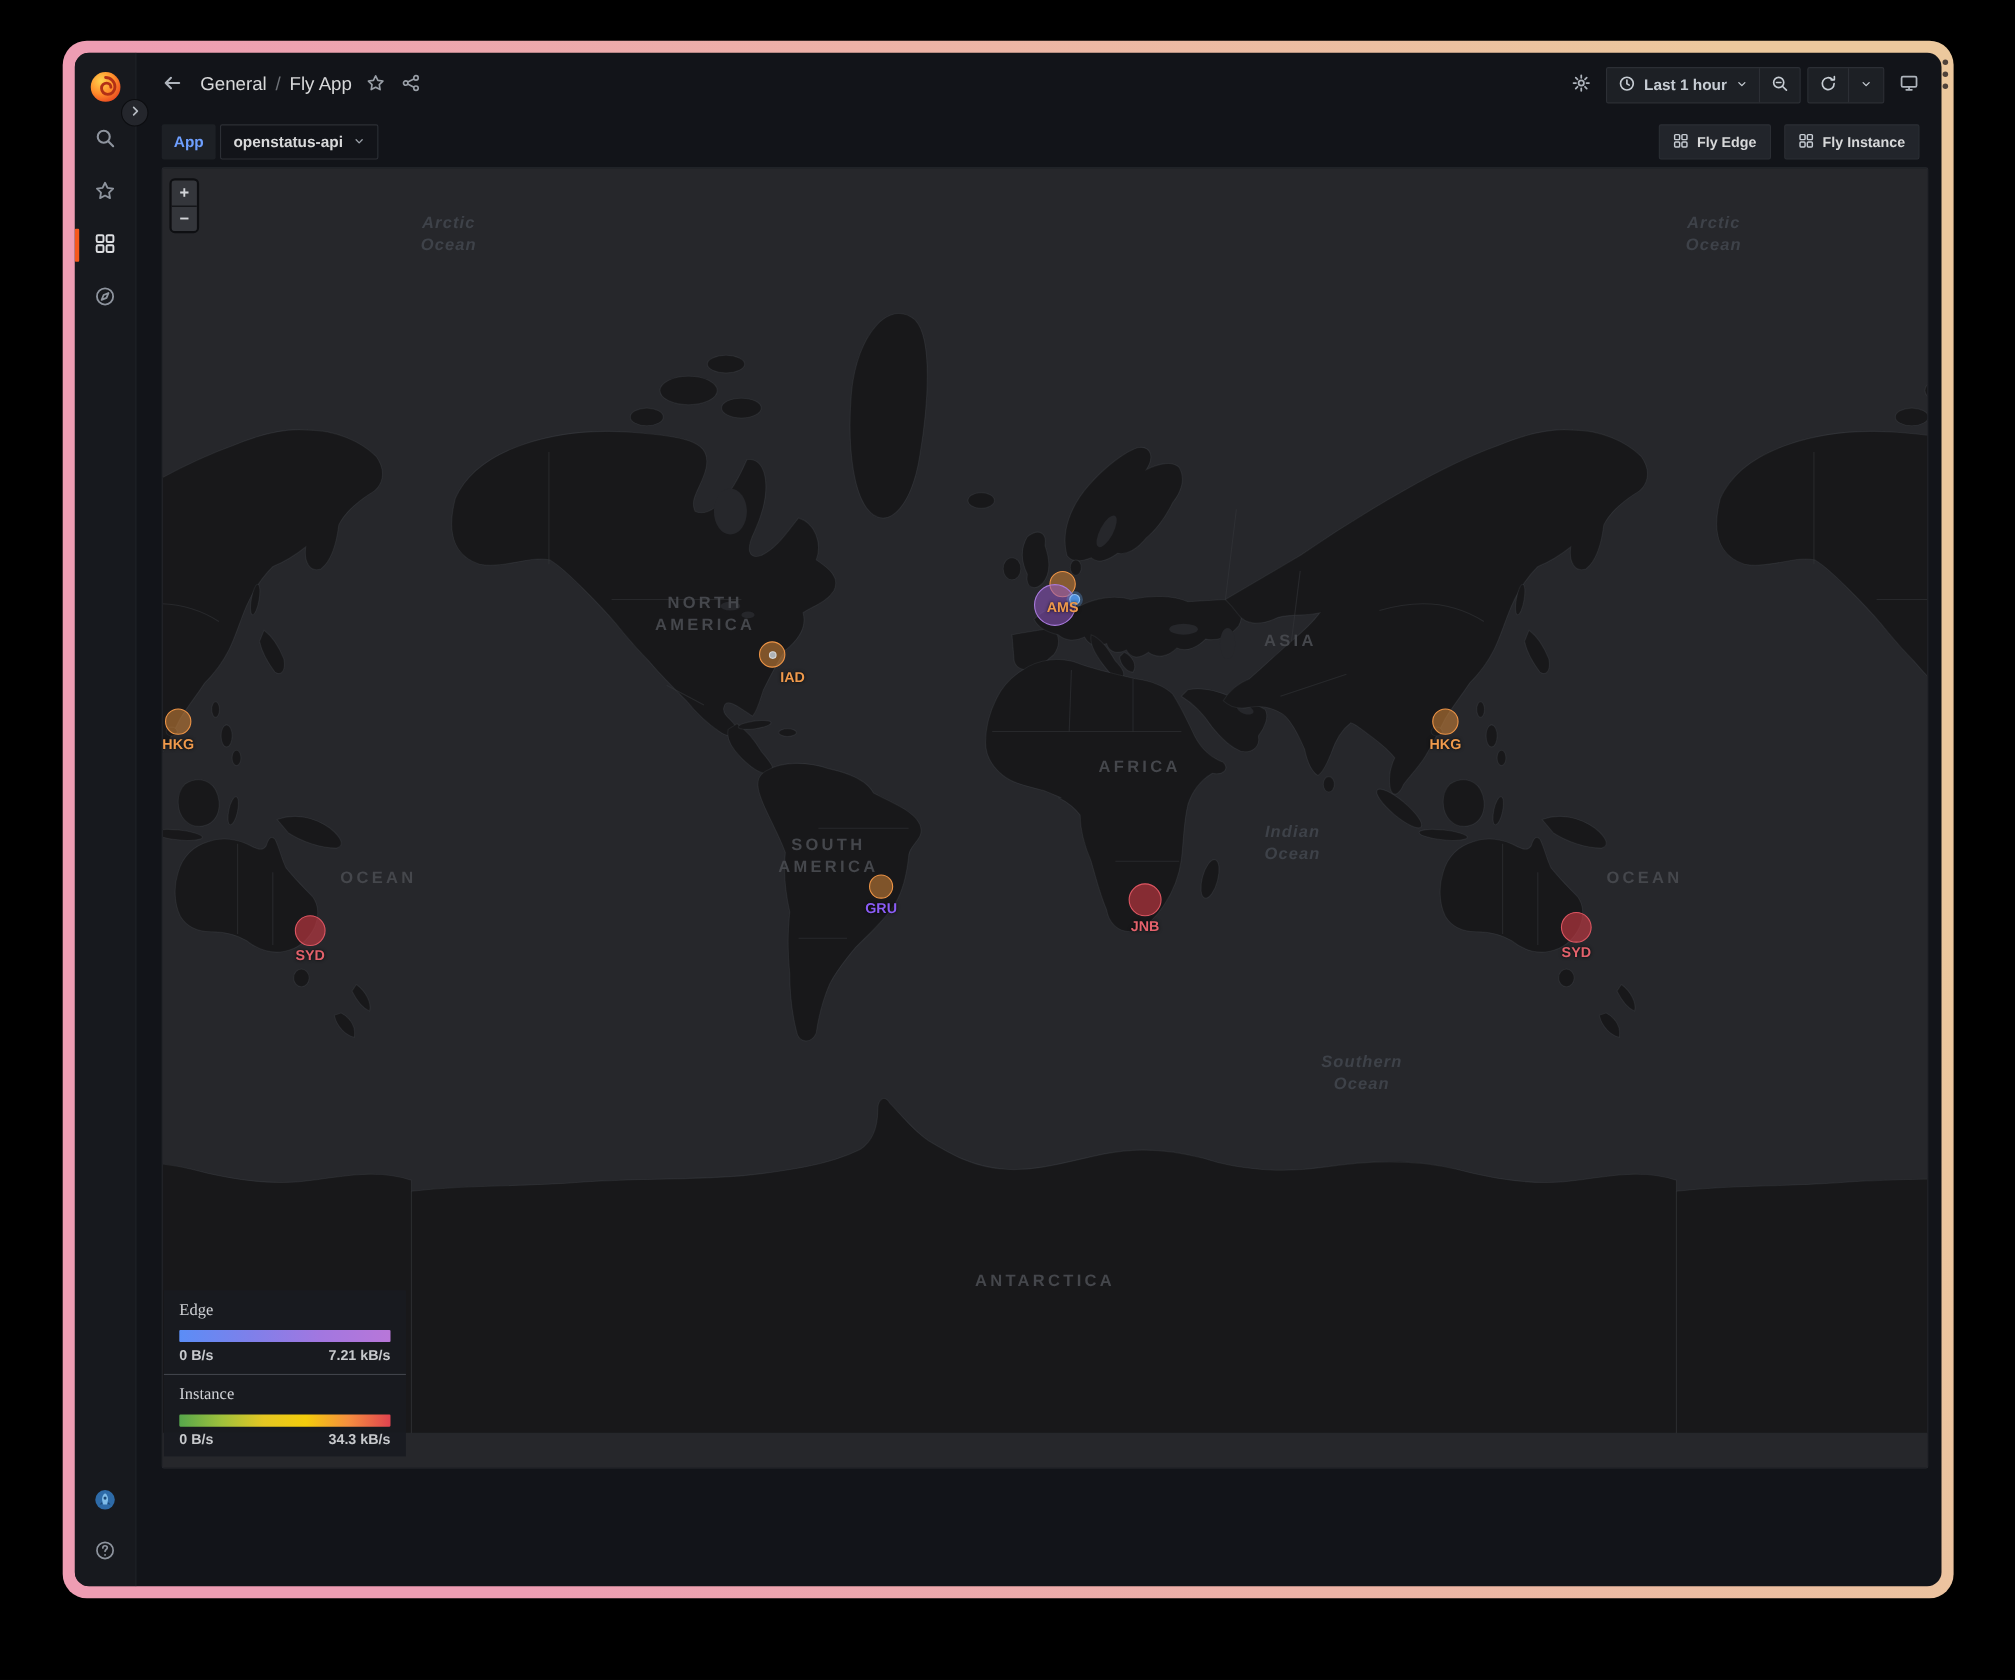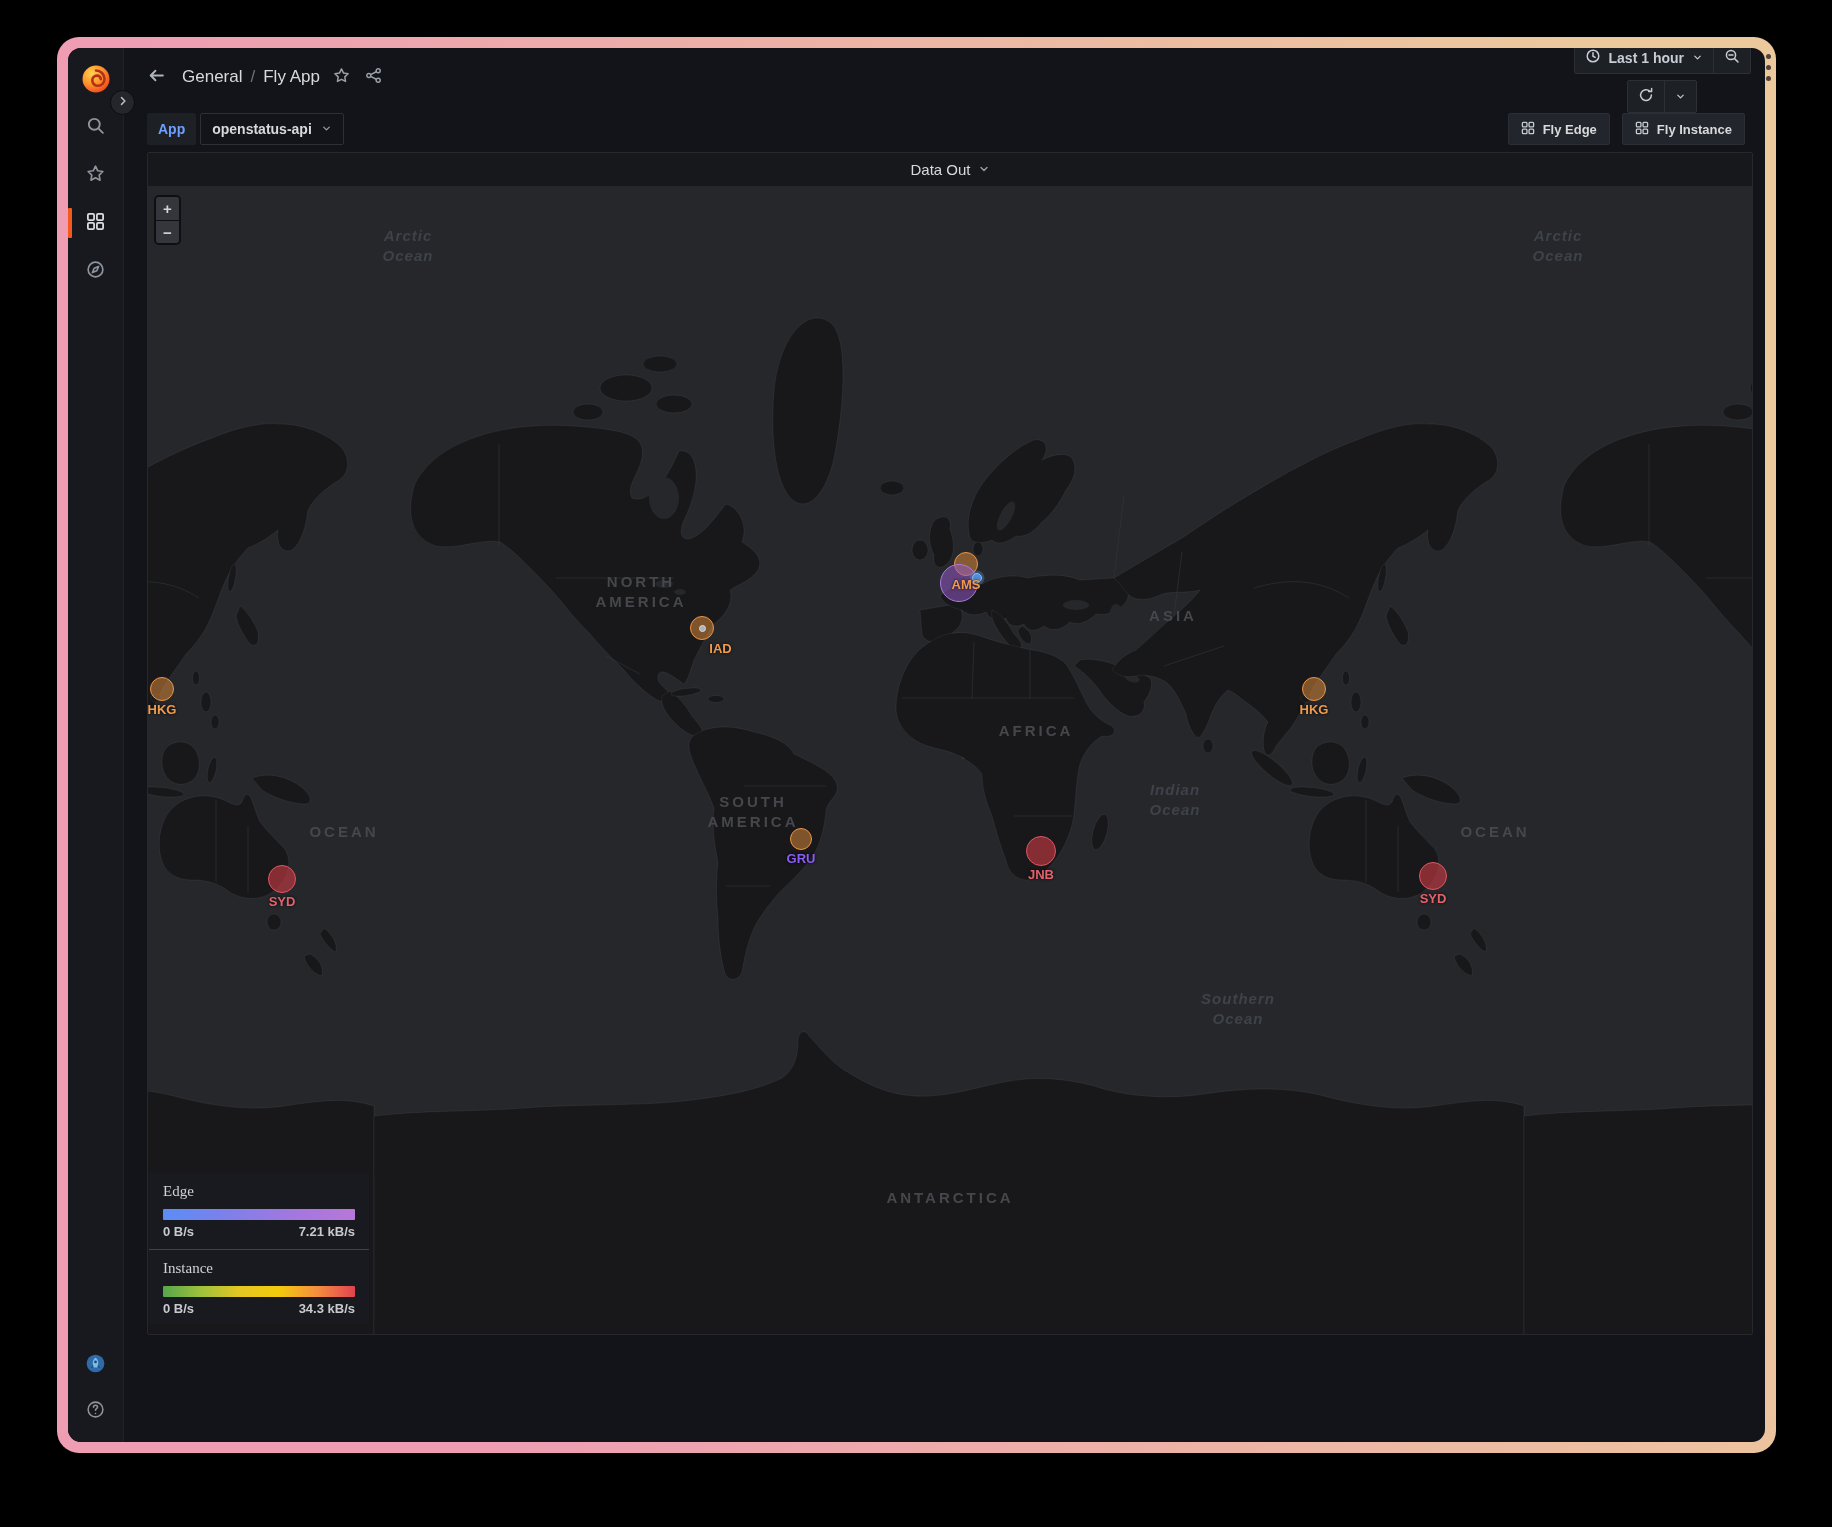--- a/index.html
+++ b/index.html
@@ -27,21 +27,21 @@
   
   .main { position:absolute; left:56px; top:0; right:0; bottom:0; }
   .topbar { height:58px; display:flex; align-items:center; padding:0 14px 0 16px; }
   .icon-btn { background:none; border:none; color:#aeb4bc; width:32px; height:32px; border-radius:2px;
               display:flex; align-items:center; justify-content:center; cursor:pointer; }
   .icon-btn svg { width:17px; height:17px; }
   .icon-btn.dim { color:#9aa0a8; }
   .breadcrumb { display:flex; align-items:center; gap:8px; margin:0 6px 0 10px; font-size:17px; color:#d8d9da; }
   .breadcrumb .sep { color:#6d7177; }
   .crumb { cursor:pointer; }
-  .tb-right { margin-left:auto; display:flex; align-items:center; gap:6px;flex-direction:column; }
+  .tb-right { margin-left:auto; display:flex; align-items:center; gap:6px; }
   .chip-group { display:flex; align-items:center; background:#1d2025; border:1px solid #2c2f35; border-radius:2px; height:33px; }
   .chip-group .seg { display:flex; align-items:center; gap:8px; padding:0 10px; height:100%; color:#c7cdd4;
                      font-size:14px; font-weight:700; cursor:pointer; }
   .chip-group .seg + .seg { border-left:1px solid #2c2f35; }
   .chip-group svg { width:16px; height:16px; }
   .tb-right > .icon-btn { border:1px solid transparent; }
 
   .subbar { height:46px; display:flex; align-items:center; padding:0 20px 0 23px; }
   .var-label { background:#1d2averify025; background:#1d2025; color:#6e9fff; font-size:14px; font-weight:700;
                height:32px; display:flex; align-items:center; padding:0 11px; border-radius:2px; cursor:pointer; }
@@ -300,28 +300,20 @@
                   <rect x="1.6" y="9.2" width="5.2" height="5.2" rx="1"></rect>
                   <rect x="9.2" y="9.2" width="5.2" height="5.2" rx="1"></rect>
                 </svg>
             </span>
             <span>Fly Instance</span>
           </button>
         </div>
       </div>
 
       <section class="panel">
-        <div class="panel-header">
-          <span class="panel-title">Data Out</span>
-          <span>
-            <svg viewBox="0 0 16 16" fill="none" stroke="currentColor" stroke-width="1.8" stroke-linecap="round" stroke-linejoin="round">
-                <path d="M4 6l4 4 4-4"></path>
-              </svg>
-          </span>
-        </div>
 
         <div class="map">
           <svg class="world-svg" width="1606" height="1150" viewBox="0 0 1606 1150">
             <defs>
               <g id="worldtile">
 
                 <path class="land" d="M40,300 C60,255 130,235 200,240 C255,244 272,250 268,272 C264,290 252,300 258,312 C272,318 290,300 305,265 C322,262 330,290 312,330 C304,346 306,356 318,352 C332,346 342,330 352,318 C366,322 374,340 368,356 C380,364 390,372 384,384 C376,396 364,398 356,404 C360,418 350,430 340,438 C332,450 326,462 320,474 C316,486 314,494 310,498 C298,490 286,480 284,490 C282,498 294,502 296,510 C296,516 288,518 280,512 C268,504 258,494 250,484 C238,472 226,460 216,448 C204,436 194,424 186,414 C176,402 166,392 156,382 C146,372 136,362 126,356 C108,352 84,364 62,360 C44,354 30,338 40,300 Z"></path>
 
                 <path class="land" d="M296,505 C306,512 312,520 318,530 C326,540 332,546 326,550 C318,552 308,544 300,536 C292,528 286,518 288,510 Z"></path>
 

